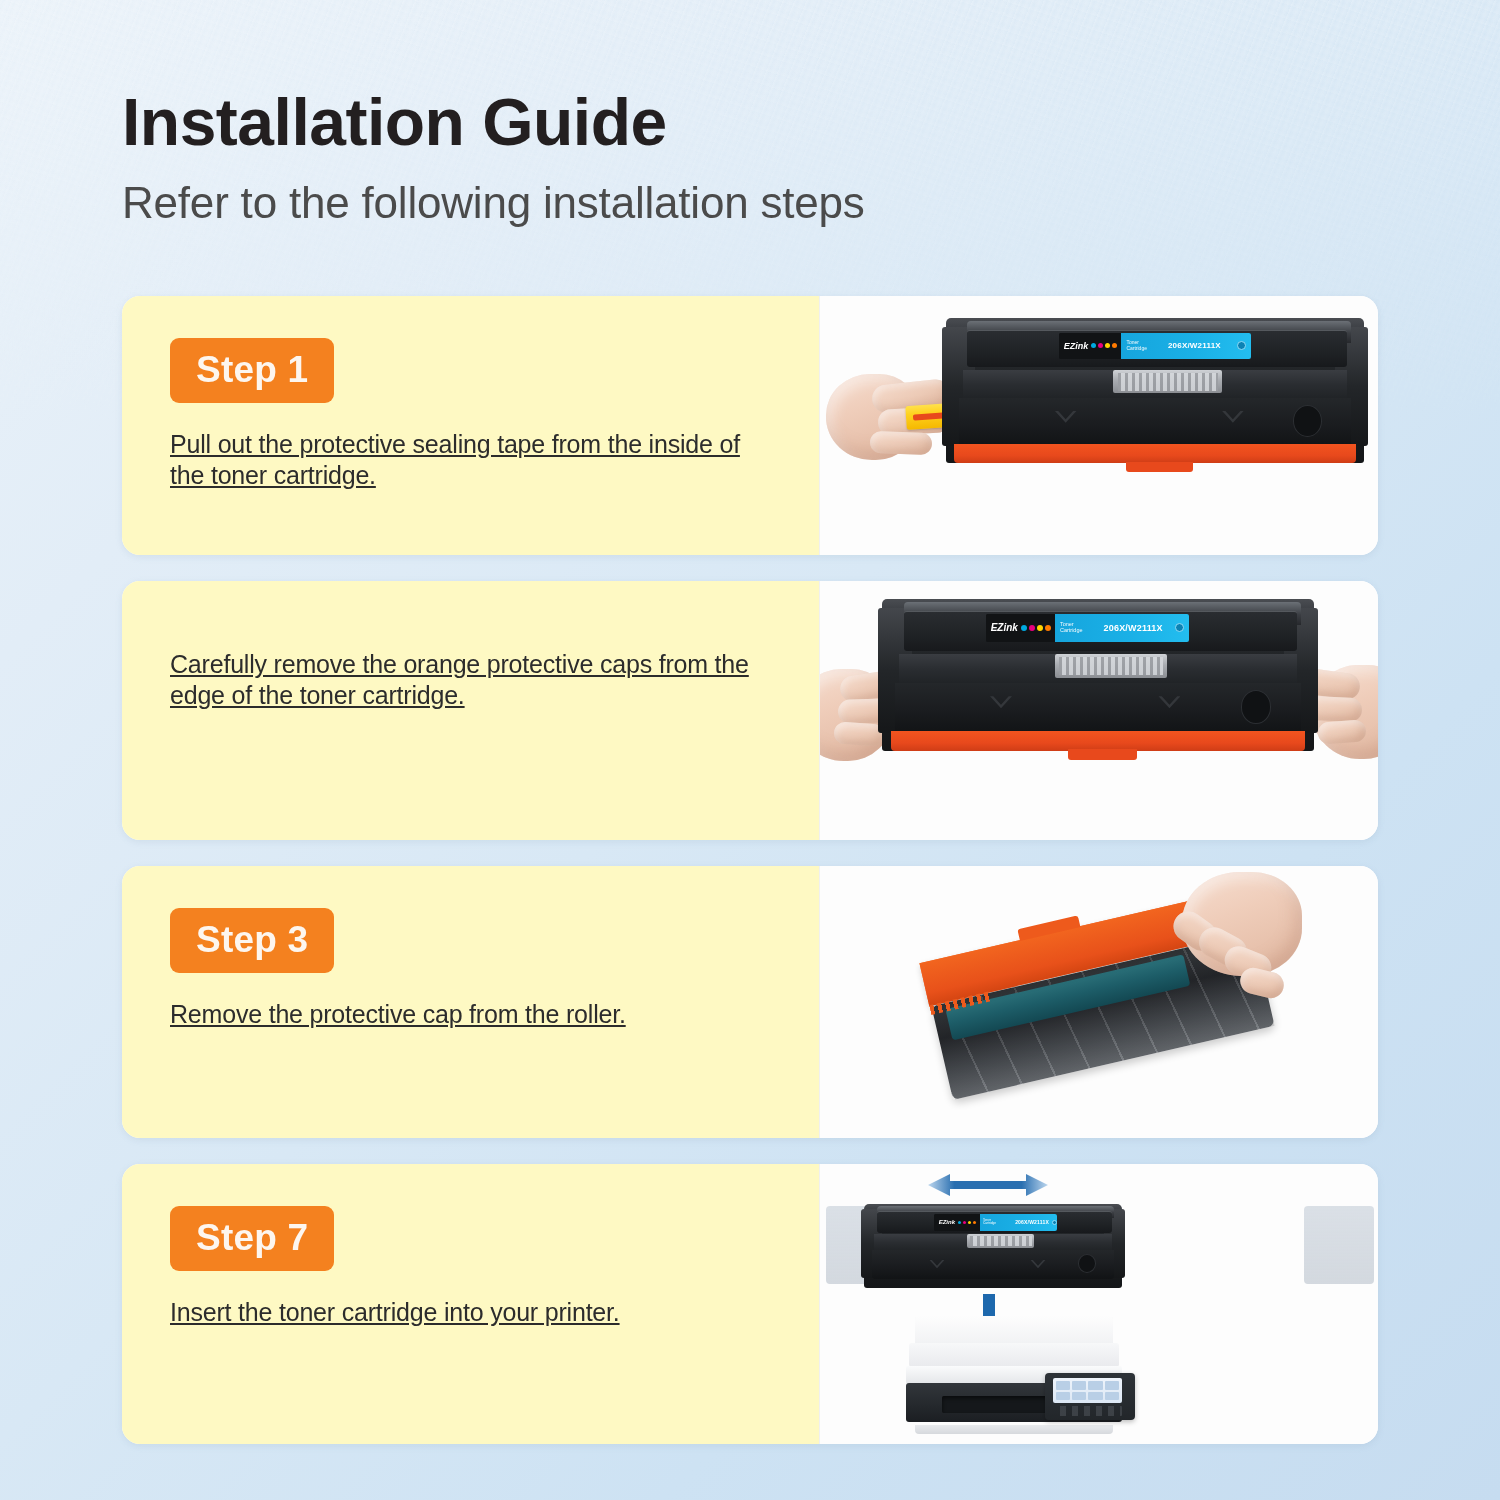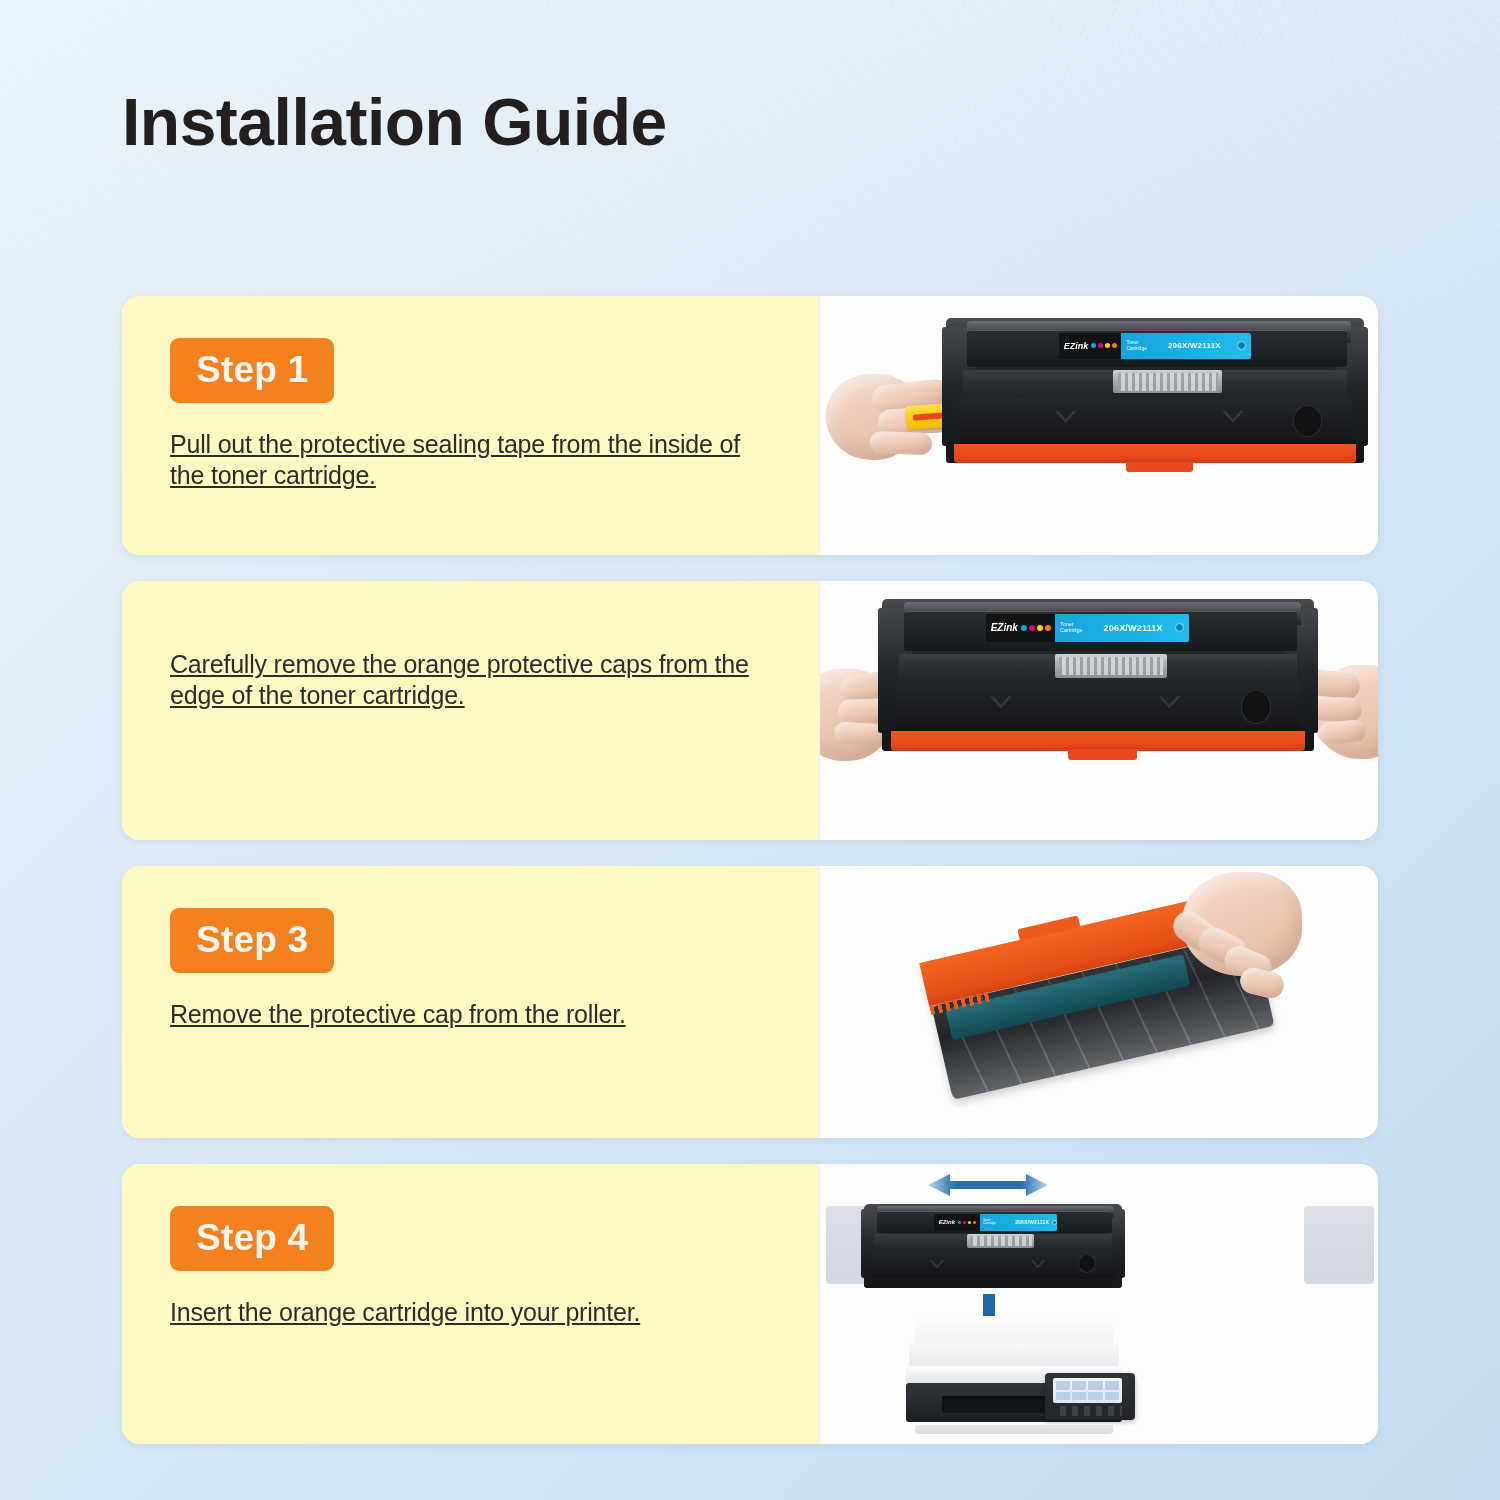--- a/index.html
+++ b/index.html
@@ -396,20 +396,21 @@
   }
 </style>
 </head>
 <body>
 
 <div class="page">
   <div class="paper-texture"></div>
 
   <div class="header">
     <div class="title">Installation Guide</div>
+    <div class="subtitle">Refer to the following installation steps</div>
   </div>
 
   <div class="cards">
 
     <div class="card card-1">
       <div class="card-text">
         <div class="badge">Step 1</div>
         <div class="desc">Pull out the protective sealing tape from the inside of the toner cartridge.</div>
       </div>
       <div class="card-media">
@@ -543,22 +544,22 @@
           <div class="finger" style="left:352px; top:50px; width:46px; height:30px; transform:rotate(36deg);"></div>
           <div class="finger" style="left:378px; top:66px; width:50px; height:30px; transform:rotate(28deg);"></div>
           <div class="finger" style="left:404px; top:84px; width:48px; height:28px; transform:rotate(22deg);"></div>
           <div class="finger" style="left:420px; top:104px; width:44px; height:26px; transform:rotate(14deg);"></div>
         </div>
       </div>
     </div>
 
     <div class="card card-4">
       <div class="card-text">
-        <div class="badge">Step 4</div>
-        <div class="desc">Insert the orange cartridge into your printer.</div>
+        <div class="badge">Step 7</div>
+        <div class="desc">Insert the toner cartridge into your printer.</div>
       </div>
       <div class="card-media">
         <div class="stage">
 
           <svg class="arrow-h" style="left:108px; top:8px;" width="120" height="26" viewBox="0 0 120 26">
             <defs>
               <linearGradient id="hgrad" x1="0" y1="0" x2="1" y2="0">
                 <stop offset="0%" stop-color="#bcd6ee"></stop>
                 <stop offset="22%" stop-color="#2a6fb0"></stop>
                 <stop offset="78%" stop-color="#2a6fb0"></stop>

